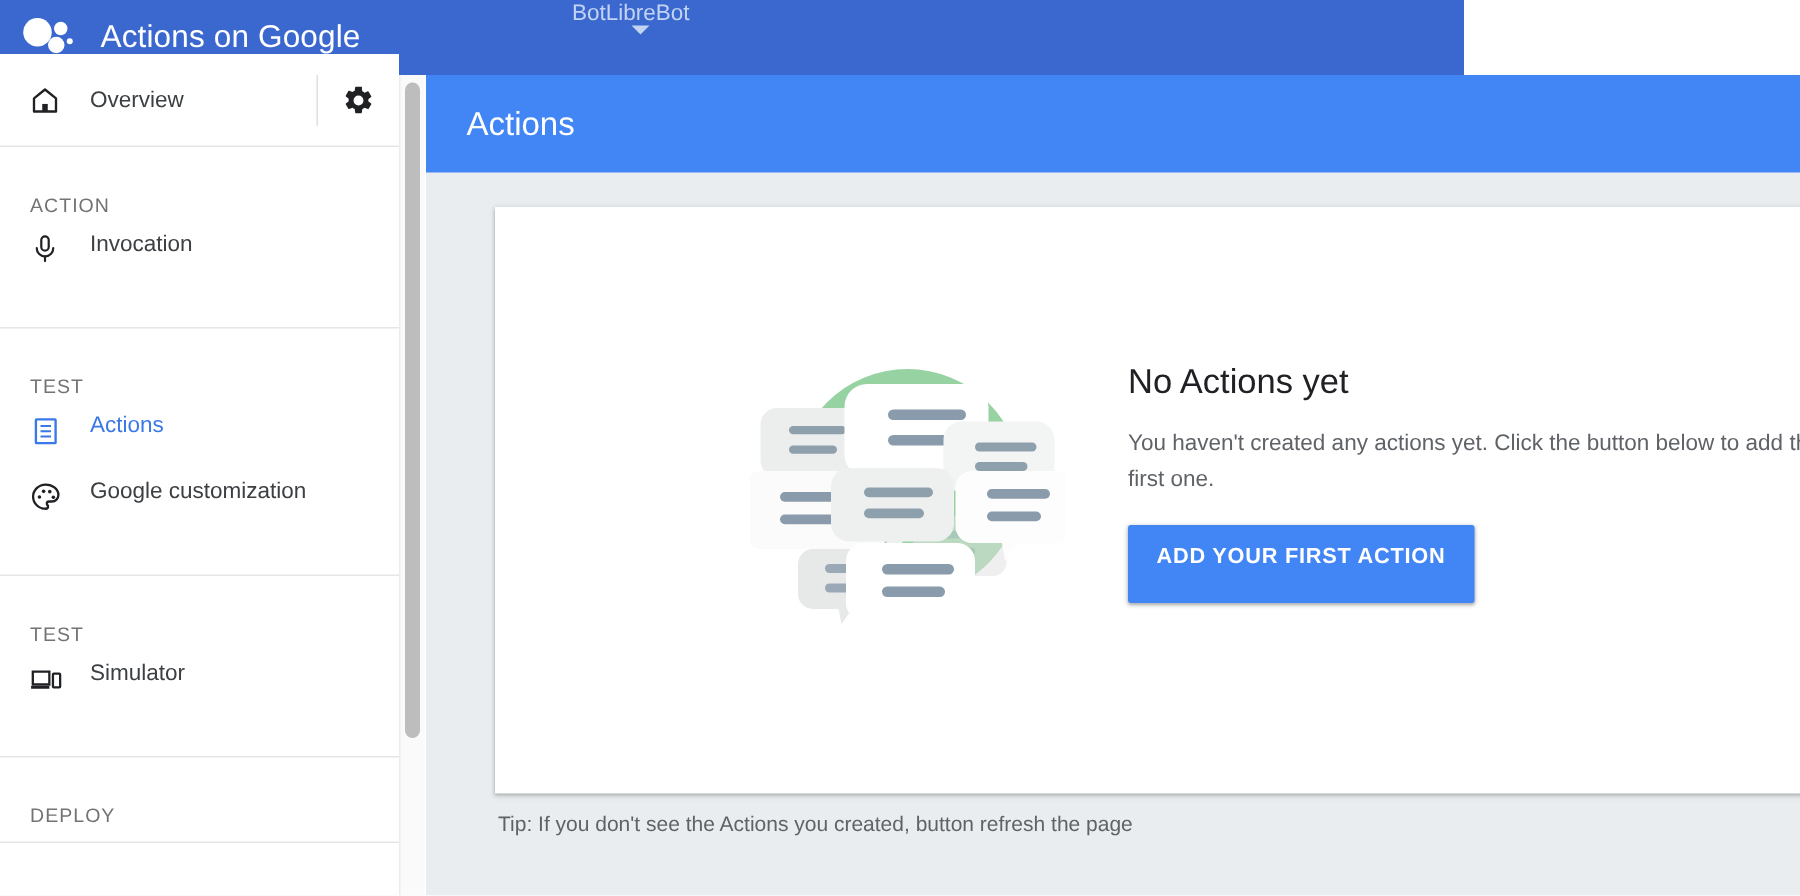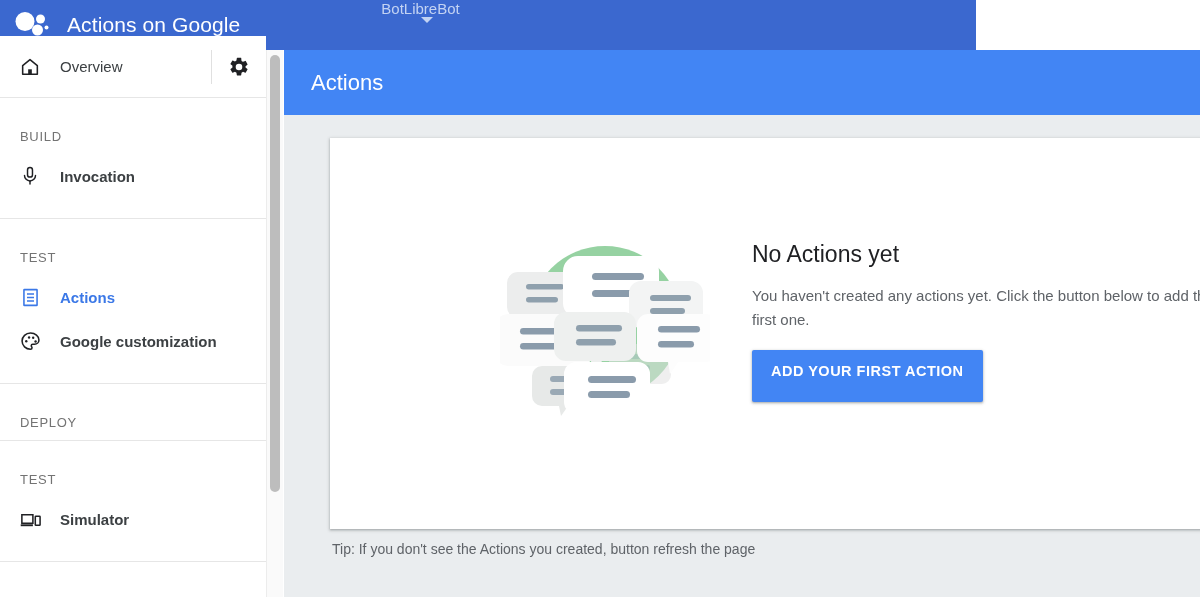--- a/index.html
+++ b/index.html
@@ -132,24 +132,22 @@
     color: #737373;
     letter-spacing: 0.7px;
     padding-left: 20px;
     padding-top: 31px;
     padding-bottom: 10px;
     box-sizing: border-box;
   }
   .sb-item {
     height: 44px;
     display: flex;
-    align-items: center;
     cursor: pointer;
     box-sizing: border-box;
-    font-weight: bold;
   }
   .sb-item.active .sb-label { color: #3b78e7; }
   .sb-group-pad-bottom { height: 20px; }
 
   
   .sb-scroll-track {
     position: absolute;
     top: 50px;
     left: 266px;
     width: 17px;
@@ -304,21 +302,21 @@
 
         <div class="sb-gear-btn">
           <svg width="22" height="22" viewBox="0 0 24 24">
             <path fill="#202124" d="M19.14 12.94a7.43 7.43 0 0 0 .06-.94 7.43 7.43 0 0 0-.06-.94l2.03-1.58a.49.49 0 0 0 .12-.61l-1.92-3.32a.49.49 0 0 0-.59-.22l-2.39.96a7.3 7.3 0 0 0-1.62-.94l-.36-2.54A.48.48 0 0 0 13.93 2h-3.86a.48.48 0 0 0-.48.41l-.36 2.54c-.59.24-1.13.56-1.62.94l-2.39-.96a.49.49 0 0 0-.59.22L2.71 8.47a.49.49 0 0 0 .12.61l2.03 1.58a7.93 7.93 0 0 0 0 1.88l-2.03 1.58a.49.49 0 0 0-.12.61l1.92 3.32c.12.22.37.3.59.22l2.39-.96c.5.38 1.03.7 1.62.94l.36 2.54c.04.24.24.41.48.41h3.86c.24 0 .44-.17.48-.41l.36-2.54c.59-.24 1.12-.56 1.62-.94l2.39.96c.22.08.47 0 .59-.22l1.92-3.32a.49.49 0 0 0-.12-.61l-2.03-1.58zM12 15.6A3.6 3.6 0 1 1 15.6 12 3.6 3.6 0 0 1 12 15.6z"></path>
           </svg>
         </div>
       </div>
     </div>
 
     <div class="sb-section">
-      <div class="sb-group-title">BUILD</div>
+      <div class="sb-group-title">ACTION</div>
       <div class="sb-item">
         <span class="sb-icon">
           <svg width="22" height="22" viewBox="0 0 24 24" fill="none" stroke="#202124" stroke-width="1.6" stroke-linecap="round">
             <rect x="9.3" y="2.8" width="5.4" height="10.4" rx="2.7"></rect>
             <path d="M6 11.4a6 6 0 0 0 12 0"></path>
             <path d="M12 17.6 L12 20.8"></path>
           </svg>
         </span>
         <span class="sb-label">Invocation</span>
       </div>
@@ -345,37 +343,37 @@
             <circle cx="14.8" cy="8.1" r="1.25" fill="#202124"></circle>
             <circle cx="17.3" cy="12" r="1.25" fill="#202124"></circle>
           </svg>
         </span>
         <span class="sb-label">Google customization</span>
       </div>
       <div class="sb-group-pad-bottom"></div>
     </div>
 
     <div class="sb-section">
-      <div class="sb-group-title">DEPLOY</div>
-    </div>
-
-    <div class="sb-section">
       <div class="sb-group-title">TEST</div>
       <div class="sb-item">
         <span class="sb-icon">
           <svg width="23" height="23" viewBox="0 0 24 24" fill="none" stroke="#202124" stroke-width="1.6">
             <path d="M3 7 L14.5 7 L14.5 16 L3 16 Z"></path>
             <path d="M1.8 18 L14.5 18" stroke-width="2"></path>
             <rect x="17" y="8.5" width="5" height="9.5" rx="0.6"></rect>
           </svg>
         </span>
         <span class="sb-label">Simulator</span>
       </div>
       <div class="sb-group-pad-bottom"></div>
     </div>
+
+    <div class="sb-section">
+      <div class="sb-group-title">DEPLOY</div>
+    </div>
   </div>
 
   <div class="sb-scroll-track">
     <div class="sb-scroll-thumb"></div>
   </div>
 
   <div class="content">
 
     <div class="page-header">
       <div class="page-title">Actions</div>

